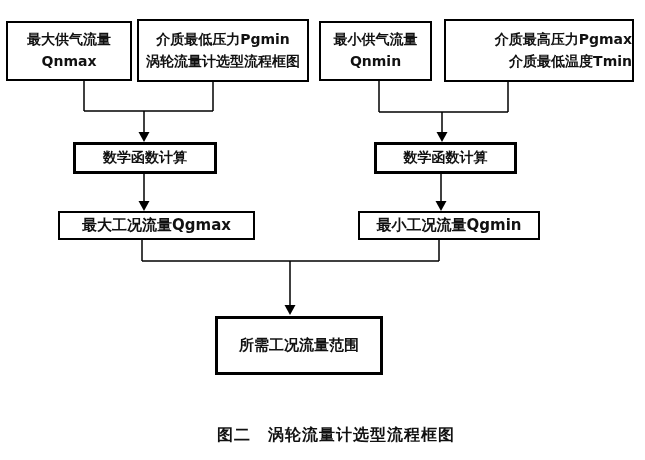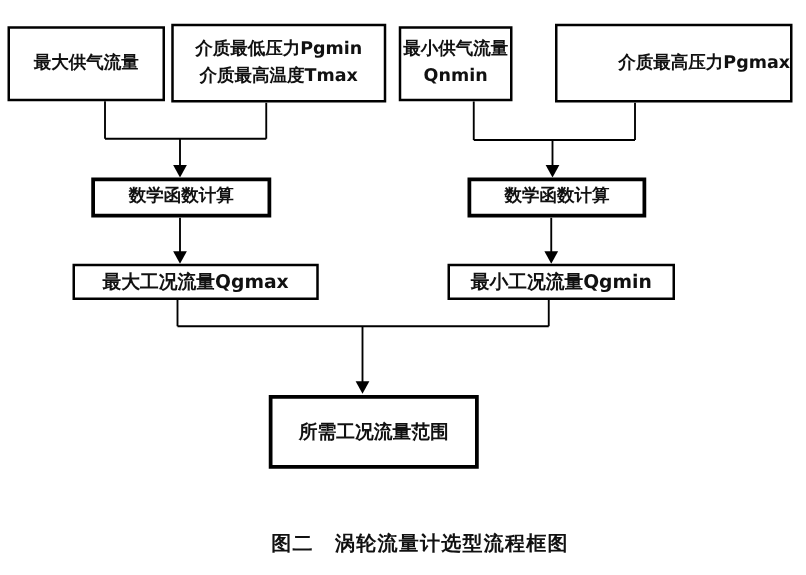--- a/index.html
+++ b/index.html
@@ -36,21 +36,21 @@
     font-weight: bold;
     line-height: 1.55;
   }
   .box .line {
     display: block;
     white-space: nowrap;
   }
   
   .b-qnmax      { left: 6px;   top: 21px;  width: 126px; height: 60px; font-size: 14px; }
   .b-pgmin-tmax { left: 137px; top: 19px;  width: 172px; height: 63px; font-size: 14px; }
-  .b-qnmin      { left: 319px; top: 21px;  width: 91px; height: 60px; font-size: 14px; }
+  .b-qnmin      { left: 319px; top: 21px;  width: 113px; height: 60px; font-size: 14px; }
   .b-pgmax-tmin { left: 444px; top: 19px;  width: 190px; height: 63px; font-size: 14px; align-items: flex-end; }
   
   .b-math-left  { left: 73px;  top: 142px; width: 144px; height: 32px; font-size: 14px; border-width: 3px; }
   .b-math-right { left: 374px; top: 142px; width: 143px; height: 32px; font-size: 14px; border-width: 3px; }
   
   .b-qgmax      { left: 58px;  top: 211px; width: 197px; height: 29px; font-size: 15px; }
   .b-qgmin      { left: 358px; top: 211px; width: 182px; height: 29px; font-size: 15px; }
   
   .b-range      { left: 215px; top: 316px; width: 168px; height: 59px; font-size: 15px; border-width: 3px; }
   .caption {
@@ -102,34 +102,36 @@
       <path d="M142,240 V261"></path>
       <path d="M439,240 V261"></path>
       <path d="M142,261 H439"></path>
       <path d="M290,261 V306"></path>
     </g>
     <polygon points="284.5,305 295.5,305 290,315" fill="#000000"></polygon>
   </svg>
 
   <div class="box b-qnmax">
     <span class="line">最大供气流量</span>
+    <span class="line">Qnmax</span>
   </div>
 
   <div class="box b-pgmin-tmax">
     <span class="line">介质最低压力Pgmin</span>
-    <span class="line">介质最高温度Tmax</span>
+    <span class="line">涡轮流量计选型流程框图</span>
   </div>
 
   <div class="box b-qnmin">
     <span class="line">最小供气流量</span>
     <span class="line">Qnmin</span>
   </div>
 
   <div class="box b-pgmax-tmin">
     <span class="line">介质最高压力Pgmax</span>
+    <span class="line">介质最低温度Tmin</span>
   </div>
 
   <div class="box b-math-left">
     <span class="line">数学函数计算</span>
   </div>
 
   <div class="box b-math-right">
     <span class="line">数学函数计算</span>
   </div>
 

